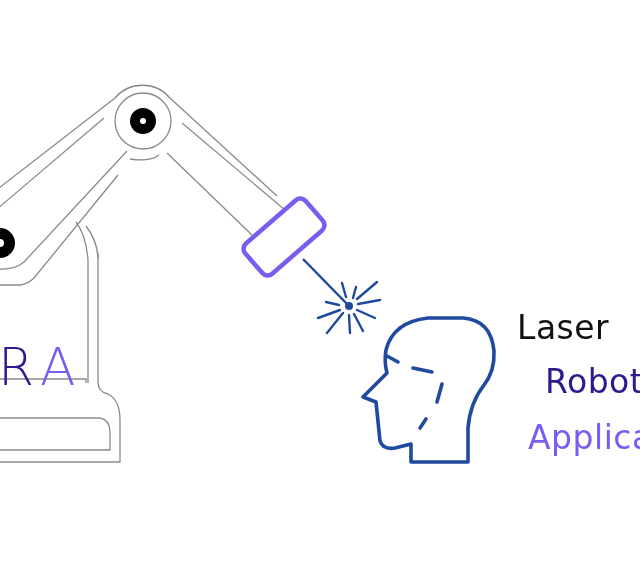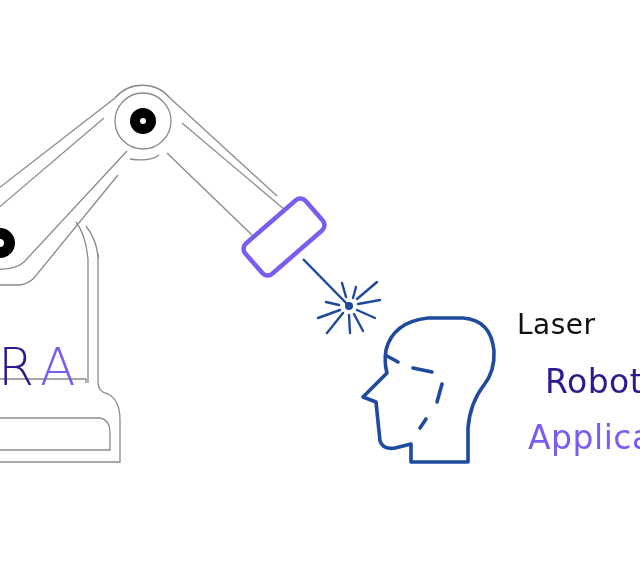--- a/index.html
+++ b/index.html
@@ -7,21 +7,21 @@
     width: 640px; height: 578px; overflow: hidden;
     background: #ffffff; position: relative;
     font-family: "DejaVu Sans", sans-serif;
   }
   #scene { position: absolute; left: 0; top: 0; }
   .caption {
     position: absolute; white-space: nowrap;
     font-family: "DejaVu Sans", sans-serif;
     font-weight: 500; letter-spacing: 0.5px;
   }
-  #cap-1 { left: 517px; top: 308px; font-size: 28px; color: #111111; }
+  #cap-1 { left: 517px; top: 308px; font-size: 33px; color: #111111; }
   #cap-2 { left: 545px; top: 362px; font-size: 33px; color: #2e1a8e; }
   #cap-3 { left: 528px; top: 418px; font-size: 33px; color: #7b5cf0; }
   .logo-letter {
     position: absolute; font-family: "DejaVu Sans", sans-serif;
     font-size: 52px; font-weight: 300; top: 337px;
   }
   #logo-r { left: -2px; color: #2e1a8e; }
   #logo-a { left: 40px; color: #7b5cf0; }
 </style>
 </head>

